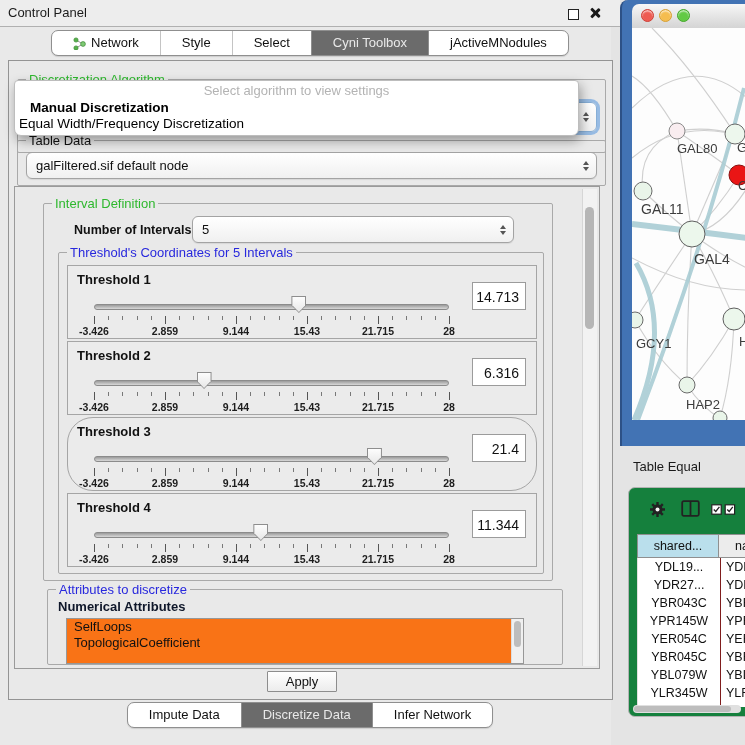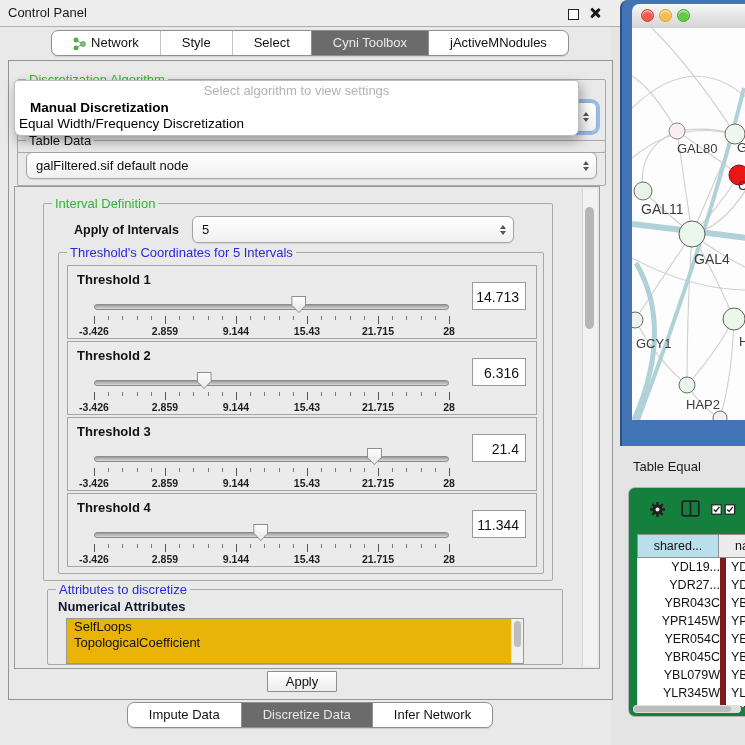--- a/index.html
+++ b/index.html
@@ -56,21 +56,21 @@
             clip-path:polygon(0 0,100% 0,100% 55%,50% 100%,0 55%);background:linear-gradient(#fdfdfd,#e7e7e7);}
   .ticks{position:absolute;left:0;top:24px;width:100%;height:9px;}
   .tick{position:absolute;top:0;width:1px;height:4px;background:#787878;}
   .tick.major{height:8px;background:#555;}
   .tick-labels{position:absolute;left:0;top:33px;width:100%;height:12px;}
   .tick-label{position:absolute;transform:translateX(-50%);font-size:10.5px;font-weight:bold;color:#1d1d1d;white-space:nowrap;}
   .t-value{position:absolute;left:404px;top:16px;width:54px;height:28px;background:#fff;border:1px solid #9b9b9b;
            font-size:14px;color:#111;text-align:right;line-height:28px;padding-right:6px;box-sizing:border-box;}
   
   .attr-heading{position:absolute;left:10px;top:9px;font-size:13px;font-weight:bold;color:#0f172a;text-align:right;}
-  .listbox{position:absolute;left:18px;top:28px;width:456px;height:44px;background:#eab308;border:1px solid #979797;overflow:hidden;}
+  .listbox{position:absolute;left:18px;top:28px;width:456px;height:44px;background:#f97316;border:1px solid #979797;overflow:hidden;}
   .listbox .item{font-size:13px;line-height:16px;padding-left:7px;color:#111;white-space:nowrap;}
   .list-scroll{position:absolute;right:0;top:0;bottom:0;width:11px;background:#f0f0f0;border-left:1px solid #ddd;}
   .list-scroll .thumb{position:absolute;left:1.5px;top:2px;width:7px;height:26px;background:#bdbdbd;border-radius:4px;}
   .btn{position:absolute;background:linear-gradient(#ffffff,#ececec);border:1px solid #8d8d8d;border-radius:1px;
        font-size:13px;text-align:center;line-height:19px;box-sizing:border-box;}
   
   .right-bg{position:absolute;left:611px;top:0;width:134px;height:745px;background:#e4e4e4;}
   .netwin{position:absolute;left:620px;top:0;width:125px;height:446px;background:#4273b4;
           border-left:2px solid #2d5186;border-top-left-radius:8px;}
   .net-titlebar{position:absolute;left:10px;top:4px;width:115px;height:24px;
@@ -87,21 +87,21 @@
            border:1px solid #b3b3b3;border-radius:7px;overflow:hidden;box-sizing:border-box;}
   .tp-toolbar-icon{position:absolute;}
   .tp-table{position:absolute;left:8px;top:46px;width:115px;}
   .tp-header{display:flex;height:24px;font-size:12.5px;}
   .tp-header .h1{width:82px;background:#badfec;border:1px solid #8f8f8f;box-sizing:border-box;
                  text-align:center;line-height:22px;overflow:hidden;white-space:nowrap;}
   .tp-header .h2{flex:1;background:#ececec;border:1px solid #8f8f8f;border-left:none;box-sizing:border-box;
                  text-align:right;line-height:22px;overflow:hidden;white-space:nowrap;padding-right:2px;}
   .tp-rows{height:149px;overflow:hidden;background:#fff;border-left:1px solid #e0e0e0;}
   .tp-row{display:flex;height:18px;font-size:12.5px;}
-  .tp-row .c1{width:82px;text-align:right;line-height:18px;border-right:6px solid #7f1d1d;white-space:nowrap;overflow:hidden;}
+  .tp-row .c1{width:82px;text-align:center;line-height:18px;border-right:1px solid #7f1d1d;white-space:nowrap;overflow:hidden;}
   .tp-row .c2{flex:1;line-height:18px;padding-left:5px;white-space:nowrap;overflow:hidden;}
   .hscroll{position:absolute;left:4px;top:217px;width:108px;height:8px;background:#e0e0e0;border-radius:4px;}
   .hscroll .thumb{position:absolute;left:1px;top:1px;width:97px;height:6px;background:#bdbdbd;border-radius:3px;}
   .icon-svg{display:block;}
 </style>
 </head>
 <body>
 
 <div class="stage">
 
@@ -170,21 +170,21 @@
     <div class="opt">Equal Width/Frequency Discretization</div>
   </div>
 
   <div class="scrollpanel">
     <div class="vscroll">
       <div class="thumb"></div>
     </div>
 
     <div class="fieldset" style="left:28px;top:16px;width:508px;height:376px;">
       <span class="legend green">Interval Definition</span>
-      <div style="position:absolute;left:30px;top:19px;font-size:12.5px;font-weight:bold;">Apply of Intervals</div>
+      <div style="position:absolute;left:30px;top:19px;font-size:12.5px;font-weight:bold;">Number of Intervals</div>
       <div class="combo" style="left:148px;top:12px;width:322px;height:27px;">
         <span>5</span>
         <div class="spin">
             <div class="tri-up"></div>
             <div class="tri-down"></div>
           </div>
       </div>
 
       <div class="fieldset" style="left:14px;top:48px;width:484px;height:320px;">
         <span class="legend blue">Threshold's Coordinates for 5 Intervals</span>
@@ -274,21 +274,21 @@
                   <span class="tick-label" style="left: 0%;">-3.426</span>
                   <span class="tick-label" style="left: 20%;">2.859</span>
                   <span class="tick-label" style="left: 40%;">9.144</span>
                   <span class="tick-label" style="left: 60%;">15.43</span>
                   <span class="tick-label" style="left: 80%;">21.715</span>
                   <span class="tick-label" style="left: 100%;">28</span>
                 </div>
               </div>
               <div class="t-value">6.316</div>
             </div>
-            <div class="threshold-box" style="top: 164px;">
+            <div class="threshold-box" style="top: 164px; border-radius: 26px;">
               <div class="t-label">Threshold 3</div>
               <div class="slider">
                 <div class="track"></div>
                 <div class="handle" style="left: calc(79% - 7.5px);">
                   <i></i>
                 </div>
                 <div class="ticks">
                   <div class="tick major" style="left: 0%;"></div>
                   <div class="tick" style="left: 4%;"></div>
                   <div class="tick" style="left: 8%;"></div>

